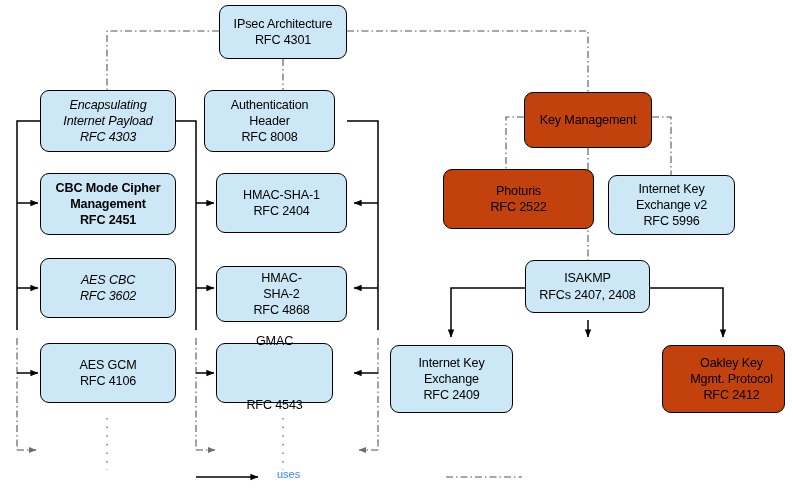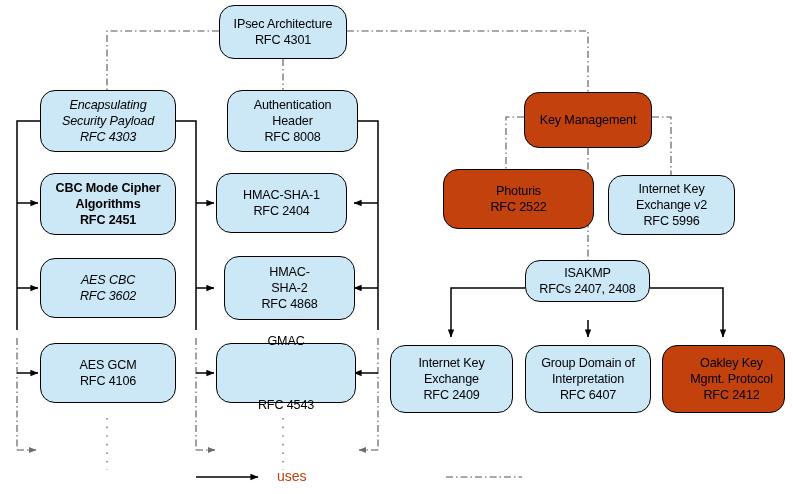--- a/index.html
+++ b/index.html
@@ -8,39 +8,39 @@
     width:793px;height:494px;
     background:#ffffff;
     font-family:"Liberation Sans","DejaVu Sans",sans-serif;
     overflow:hidden;
   }
   #svg-layer{position:absolute;left:0;top:0;width:793px;height:494px;}
   .node{
     position:absolute;
     box-sizing:border-box;
     border:1.4px solid #000000;
-    border-radius:15px;
+    border-radius:9px;
     display:flex;
     flex-direction:column;
     align-items:center;
     justify-content:center;
     text-align:center;
     color:#000000;
     font-size:12.6px;
     line-height:1.28;
     letter-spacing:-0.15px;
     z-index:5;
   }
   .node .ln{display:block;white-space:nowrap;}
   .fill-blue{background:#cce8f7;}
   .fill-white{background:#c2410c;}
   .legend-text{
     position:absolute;
-    font-size:14px;
-    color:#c2410c;
+    font-size:11px;
+    color:#3b82f6;
     white-space:nowrap;
     z-index:5;
   }
 </style>
 </head>
 <body>
 
 <div id="canvas">
 
   <svg id="svg-layer" viewBox="0 0 793 494">
@@ -108,93 +108,88 @@
     </g>
   </svg>
 
   <div class="node fill-blue" style="left:219px;top:5px;width:128px;height:54px;">
     <span class="ln">IPsec Architecture</span>
     <span class="ln">RFC 4301</span>
   </div>
 
   <div class="node fill-blue" style="left:40px;top:90px;width:136px;height:62px;font-style:italic;">
     <span class="ln">Encapsulating</span>
-    <span class="ln">Security Payload</span>
+    <span class="ln">Internet Payload</span>
     <span class="ln">RFC 4303</span>
   </div>
 
   <div class="node fill-blue" style="left:40px;top:173px;width:136px;height:62px;font-weight:bold;">
     <span class="ln">CBC Mode Cipher</span>
-    <span class="ln">Algorithms</span>
+    <span class="ln">Management</span>
     <span class="ln">RFC 2451</span>
   </div>
 
   <div class="node fill-blue" style="left:40px;top:258px;width:136px;height:60px;font-style:italic;">
     <span class="ln">AES CBC</span>
     <span class="ln">RFC 3602</span>
   </div>
 
   <div class="node fill-blue" style="left:40px;top:343px;width:136px;height:60px;">
     <span class="ln">AES GCM</span>
     <span class="ln">RFC 4106</span>
   </div>
 
-  <div class="node fill-blue" style="left:227px;top:90px;width:131px;height:62px;">
+  <div class="node fill-blue" style="left:204px;top:90px;width:131px;height:62px;">
     <span class="ln">Authentication</span>
     <span class="ln">Header</span>
     <span class="ln">RFC 8008</span>
   </div>
 
   <div class="node fill-blue" style="left:216px;top:173px;width:131px;height:60px;">
     <span class="ln">HMAC-SHA-1</span>
     <span class="ln">RFC 2404</span>
   </div>
 
-  <div class="node fill-blue" style="left:216px;top:256px;width:131px;height:64px;margin-left:8px;">
+  <div class="node fill-blue" style="left:216px;top:266px;width:131px;height:56px;">
     <span class="ln">HMAC-</span>
     <span class="ln">SHA-2</span>
     <span class="ln">RFC 4868</span>
   </div>
 
-  <div class="node fill-blue" style="left:216px;top:343px;width:140px;height:60px;gap:47px;">
+  <div class="node fill-blue" style="left:216px;top:343px;width:117px;height:60px;gap:47px;">
     <span class="ln">GMAC</span>
     <span class="ln">RFC 4543</span>
   </div>
 
   <div class="node fill-white" style="left:524px;top:92px;width:128px;height:56px;">
     <span class="ln">Key Management</span>
   </div>
 
   <div class="node fill-white" style="left:443px;top:169px;width:151px;height:60px;">
     <span class="ln">Photuris</span>
     <span class="ln">RFC 2522</span>
   </div>
 
   <div class="node fill-blue" style="left:608px;top:175px;width:127px;height:60px;">
     <span class="ln">Internet Key</span>
     <span class="ln">Exchange v2</span>
     <span class="ln">RFC 5996</span>
   </div>
 
-  <div class="node fill-blue" style="left:525px;top:260px;width:125px;height:42px;align-items:center;">
+  <div class="node fill-blue" style="left:525px;top:260px;width:125px;height:53px;align-items:center;">
     <span class="ln">ISAKMP</span>
     <span class="ln">RFCs 2407, 2408</span>
   </div>
 
   <div class="node fill-blue" style="left:390px;top:345px;width:123px;height:68px;">
     <span class="ln">Internet Key</span>
     <span class="ln">Exchange</span>
     <span class="ln">RFC 2409</span>
   </div>
 
-  <div class="node fill-blue" style="left:525px;top:345px;width:126px;height:68px;">
-    <span class="ln">Group Domain of</span>
-    <span class="ln">Interpretation</span>
-    <span class="ln">RFC 6407</span>
-  </div>
 
   <div class="node fill-white" style="left:662px;top:345px;width:123px;height:68px;padding-left:16px;">
     <span class="ln">Oakley Key</span>
     <span class="ln">Mgmt. Protocol</span>
     <span class="ln">RFC 2412</span>
   </div>
 
   <div class="legend-text" style="left:277px;top:468px;">uses</div>
   <div class="legend-text" style="left:534px;top:468px;margin-top:28px;">consists of</div>
 

